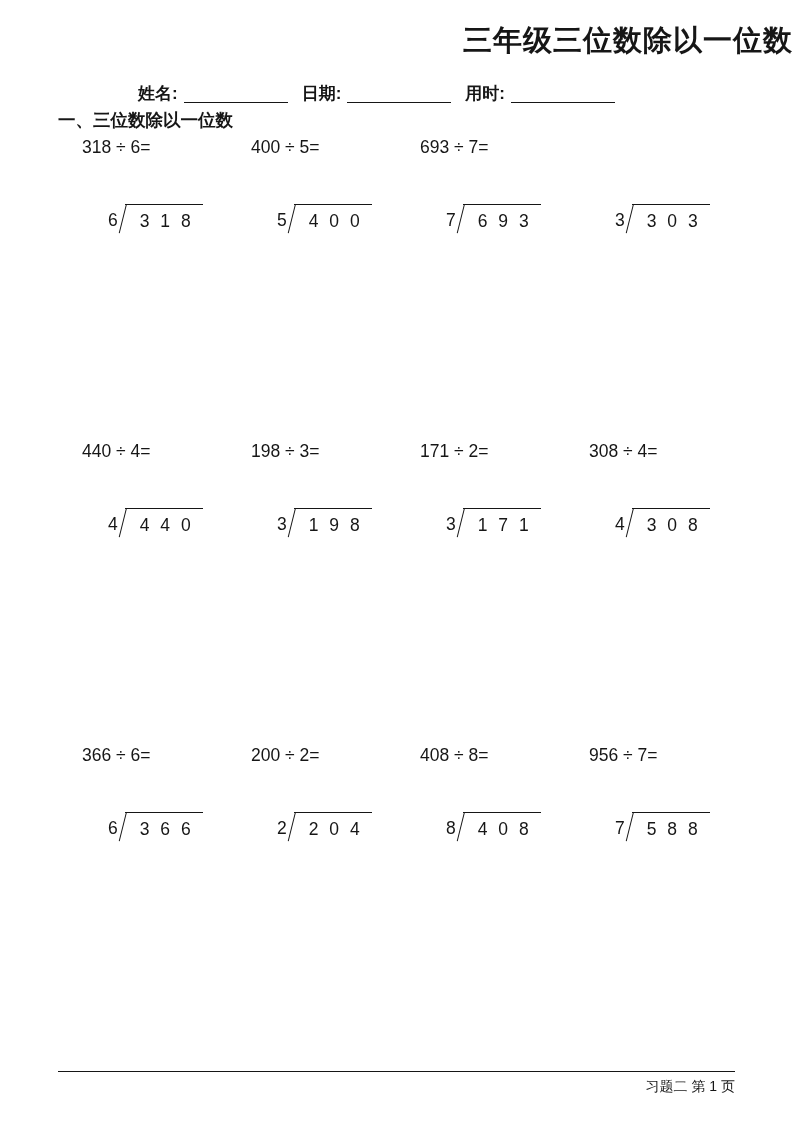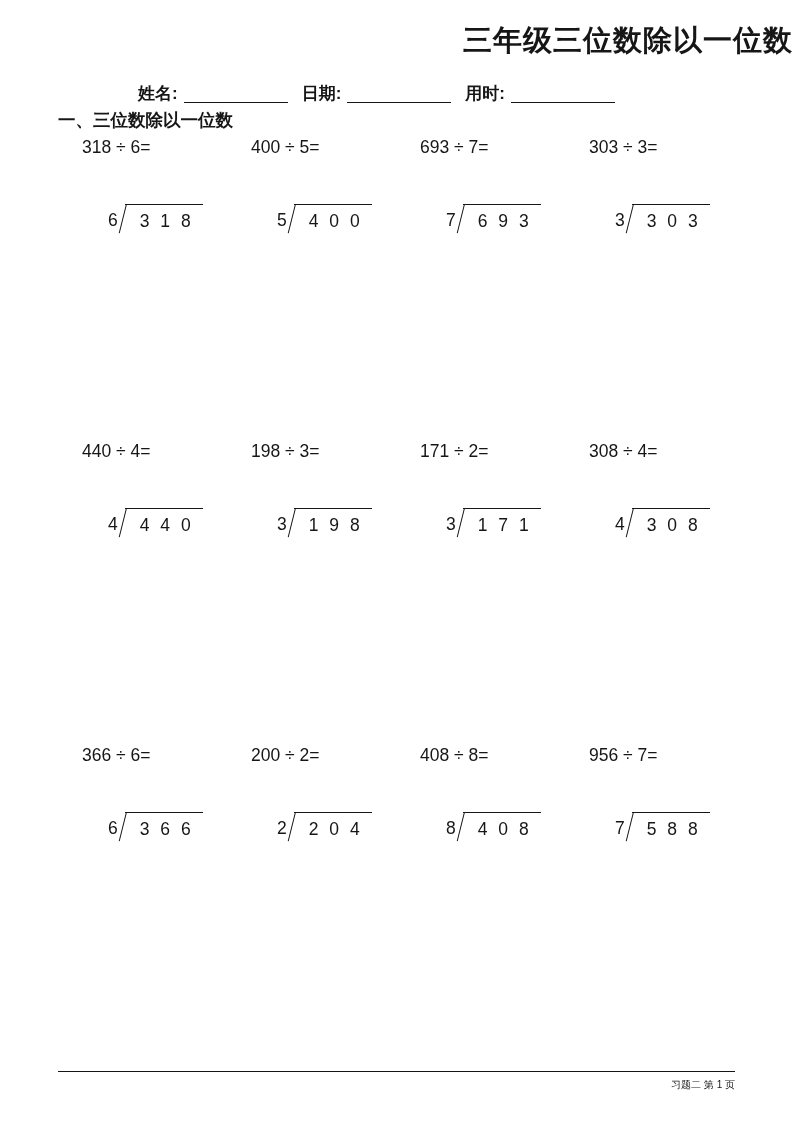--- a/index.html
+++ b/index.html
@@ -96,21 +96,21 @@
     position: absolute;
     left: 58px;
     width: 677px;
     top: 1071px;
     border-top: 1.8px solid #161616;
   }
   .footer-text {
     position: absolute;
     top: 1078px;
     right: 58px;
-    font-size: 10px;
+    font-size: 14px;
     color: #161616;
   }
 </style>
 </head>
 <body>
 
 <div class="page">
 
   <h1 class="title">三年级三位数除以一位数</h1>
 
@@ -123,21 +123,20 @@
     <span class="blank-line last"></span>
   </div>
 
   <div class="section-title">一、三位数除以一位数</div>
 
   <div class="group group-first">
     <div class="eq-row">
       <div class="eq-cell">318 ÷ 6=</div>
       <div class="eq-cell">400 ÷ 5=</div>
       <div class="eq-cell">693 ÷ 7=</div>
-      <div class="eq-cell">303 ÷ 3=</div>
     </div>
     <div class="ld-row">
       <div class="ld-cell">
         <div class="ld">
           <span class="ld-divisor">6</span>
           <span class="ld-dividend">3 1 8</span>
         </div>
       </div>
       <div class="ld-cell">
         <div class="ld">

